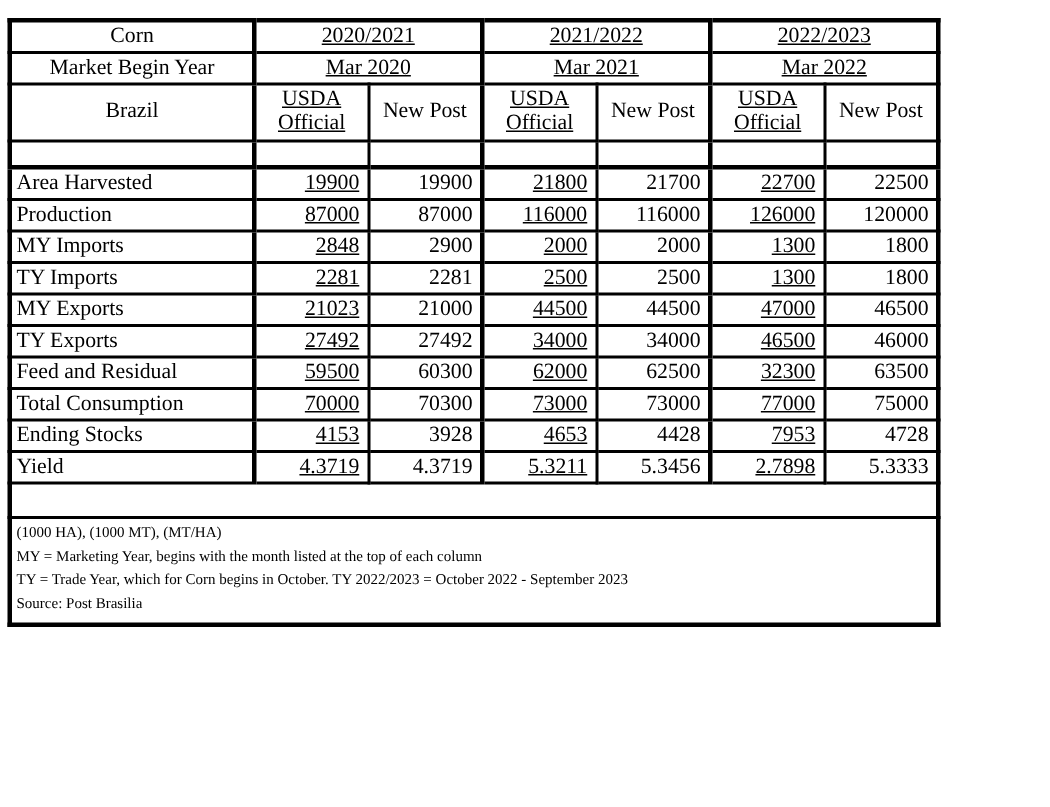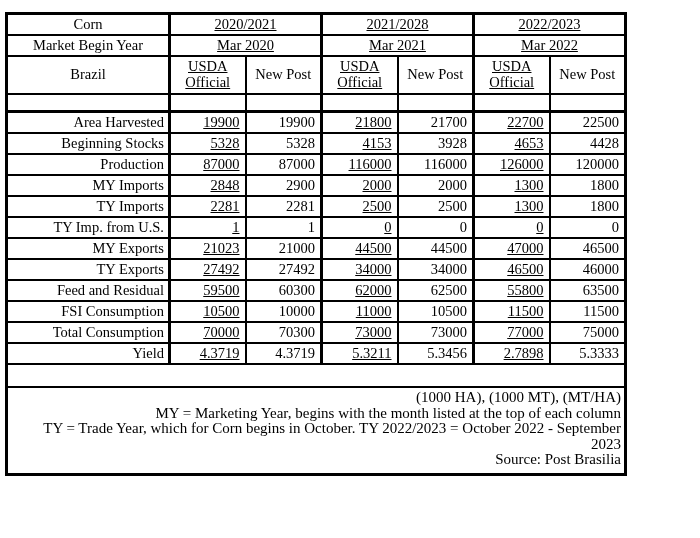--- a/index.html
+++ b/index.html
@@ -23,56 +23,56 @@
     line-height:1.15;
     padding:0 4px;
     overflow:hidden;
     white-space:nowrap;
     background:#fff;
   }
   col.c-label { width:163px; }
   col.c-data  { width:76px; }
 
   td.ctr { text-align:center; }
-  td.lab { text-align:right; padding-left:3px; }
+  td.lab { text-align:left; padding-left:3px; }
   td.num { text-align:right; padding-right:5px; }
   td.g   { border-left:3px solid #000;text-decoration:underline; }   
   tr.r-year td, tr.r-begin td { height:19px; }
   tr.r-sub td { height:36px; white-space:normal; line-height:1.1; }
   tr.r-gap td { height:15px; }
   tr.dr td { height:19px; }
   tr.dr-first td { border-top:3px solid #000; }
   tr.r-spacer td { height:21px; border-left:none; border-right:none; }
   tr.r-foot td {
     border-left:none; border-right:none;
     white-space:normal;
     padding:2px 3px 5px 3px;
     vertical-align:top;
   }
-  .fnote { font-size:15px; line-height:15.5px; text-align:right; }
+  .fnote { font-size:10px; line-height:15.5px; text-align:left; }
 </style>
 </head>
 <body>
 
 <table class="psd-table">
   <colgroup>
     <col class="c-label">
     <col class="c-data">
       <col class="c-data">
     <col class="c-data">
       <col class="c-data">
     <col class="c-data">
       <col class="c-data">
   </colgroup>
 
   <tbody>
       <tr class="r-year">
     <td class="ctr">Corn</td>
     <td class="ctr g" colspan="2">2020/2021</td>
-    <td class="ctr g" colspan="2">2021/2028</td>
+    <td class="ctr g" colspan="2">2021/2022</td>
     <td class="ctr g" colspan="2">2022/2023</td>
   </tr>
 
   <tr class="r-begin">
     <td class="ctr">Market Begin Year</td>
     <td class="ctr g" colspan="2">Mar 2020</td>
     <td class="ctr g" colspan="2">Mar 2021</td>
     <td class="ctr g" colspan="2">Mar 2022</td>
   </tr>
 
@@ -99,29 +99,20 @@
   <tr class="dr dr-first">
     <td class="lab">Area Harvested</td>
     <td class="num g">19900</td>
     <td class="num">19900</td>
     <td class="num g">21800</td>
     <td class="num">21700</td>
     <td class="num g">22700</td>
     <td class="num">22500</td>
   </tr>
   <tr class="dr">
-    <td class="lab">Beginning Stocks</td>
-    <td class="num g">5328</td>
-    <td class="num">5328</td>
-    <td class="num g">4153</td>
-    <td class="num">3928</td>
-    <td class="num g">4653</td>
-    <td class="num">4428</td>
-  </tr>
-  <tr class="dr">
     <td class="lab">Production</td>
     <td class="num g">87000</td>
     <td class="num">87000</td>
     <td class="num g">116000</td>
     <td class="num">116000</td>
     <td class="num g">126000</td>
     <td class="num">120000</td>
   </tr>
   <tr class="dr">
     <td class="lab">MY Imports</td>
@@ -135,29 +126,20 @@
   <tr class="dr">
     <td class="lab">TY Imports</td>
     <td class="num g">2281</td>
     <td class="num">2281</td>
     <td class="num g">2500</td>
     <td class="num">2500</td>
     <td class="num g">1300</td>
     <td class="num">1800</td>
   </tr>
   <tr class="dr">
-    <td class="lab">TY Imp. from U.S.</td>
-    <td class="num g">1</td>
-    <td class="num">1</td>
-    <td class="num g">0</td>
-    <td class="num">0</td>
-    <td class="num g">0</td>
-    <td class="num">0</td>
-  </tr>
-  <tr class="dr">
     <td class="lab">MY Exports</td>
     <td class="num g">21023</td>
     <td class="num">21000</td>
     <td class="num g">44500</td>
     <td class="num">44500</td>
     <td class="num g">47000</td>
     <td class="num">46500</td>
   </tr>
   <tr class="dr">
     <td class="lab">TY Exports</td>
@@ -167,42 +149,42 @@
     <td class="num">34000</td>
     <td class="num g">46500</td>
     <td class="num">46000</td>
   </tr>
   <tr class="dr">
     <td class="lab">Feed and Residual</td>
     <td class="num g">59500</td>
     <td class="num">60300</td>
     <td class="num g">62000</td>
     <td class="num">62500</td>
-    <td class="num g">55800</td>
+    <td class="num g">32300</td>
     <td class="num">63500</td>
-  </tr>
-  <tr class="dr">
-    <td class="lab">FSI Consumption</td>
-    <td class="num g">10500</td>
-    <td class="num">10000</td>
-    <td class="num g">11000</td>
-    <td class="num">10500</td>
-    <td class="num g">11500</td>
-    <td class="num">11500</td>
   </tr>
   <tr class="dr">
     <td class="lab">Total Consumption</td>
     <td class="num g">70000</td>
     <td class="num">70300</td>
     <td class="num g">73000</td>
     <td class="num">73000</td>
     <td class="num g">77000</td>
     <td class="num">75000</td>
   </tr>
   <tr class="dr">
+    <td class="lab">Ending Stocks</td>
+    <td class="num g">4153</td>
+    <td class="num">3928</td>
+    <td class="num g">4653</td>
+    <td class="num">4428</td>
+    <td class="num g">7953</td>
+    <td class="num">4728</td>
+  </tr>
+  <tr class="dr">
     <td class="lab">Yield</td>
     <td class="num g">4.3719</td>
     <td class="num">4.3719</td>
     <td class="num g">5.3211</td>
     <td class="num">5.3456</td>
     <td class="num g">2.7898</td>
     <td class="num">5.3333</td>
   </tr>
 
   <tr class="r-spacer">

